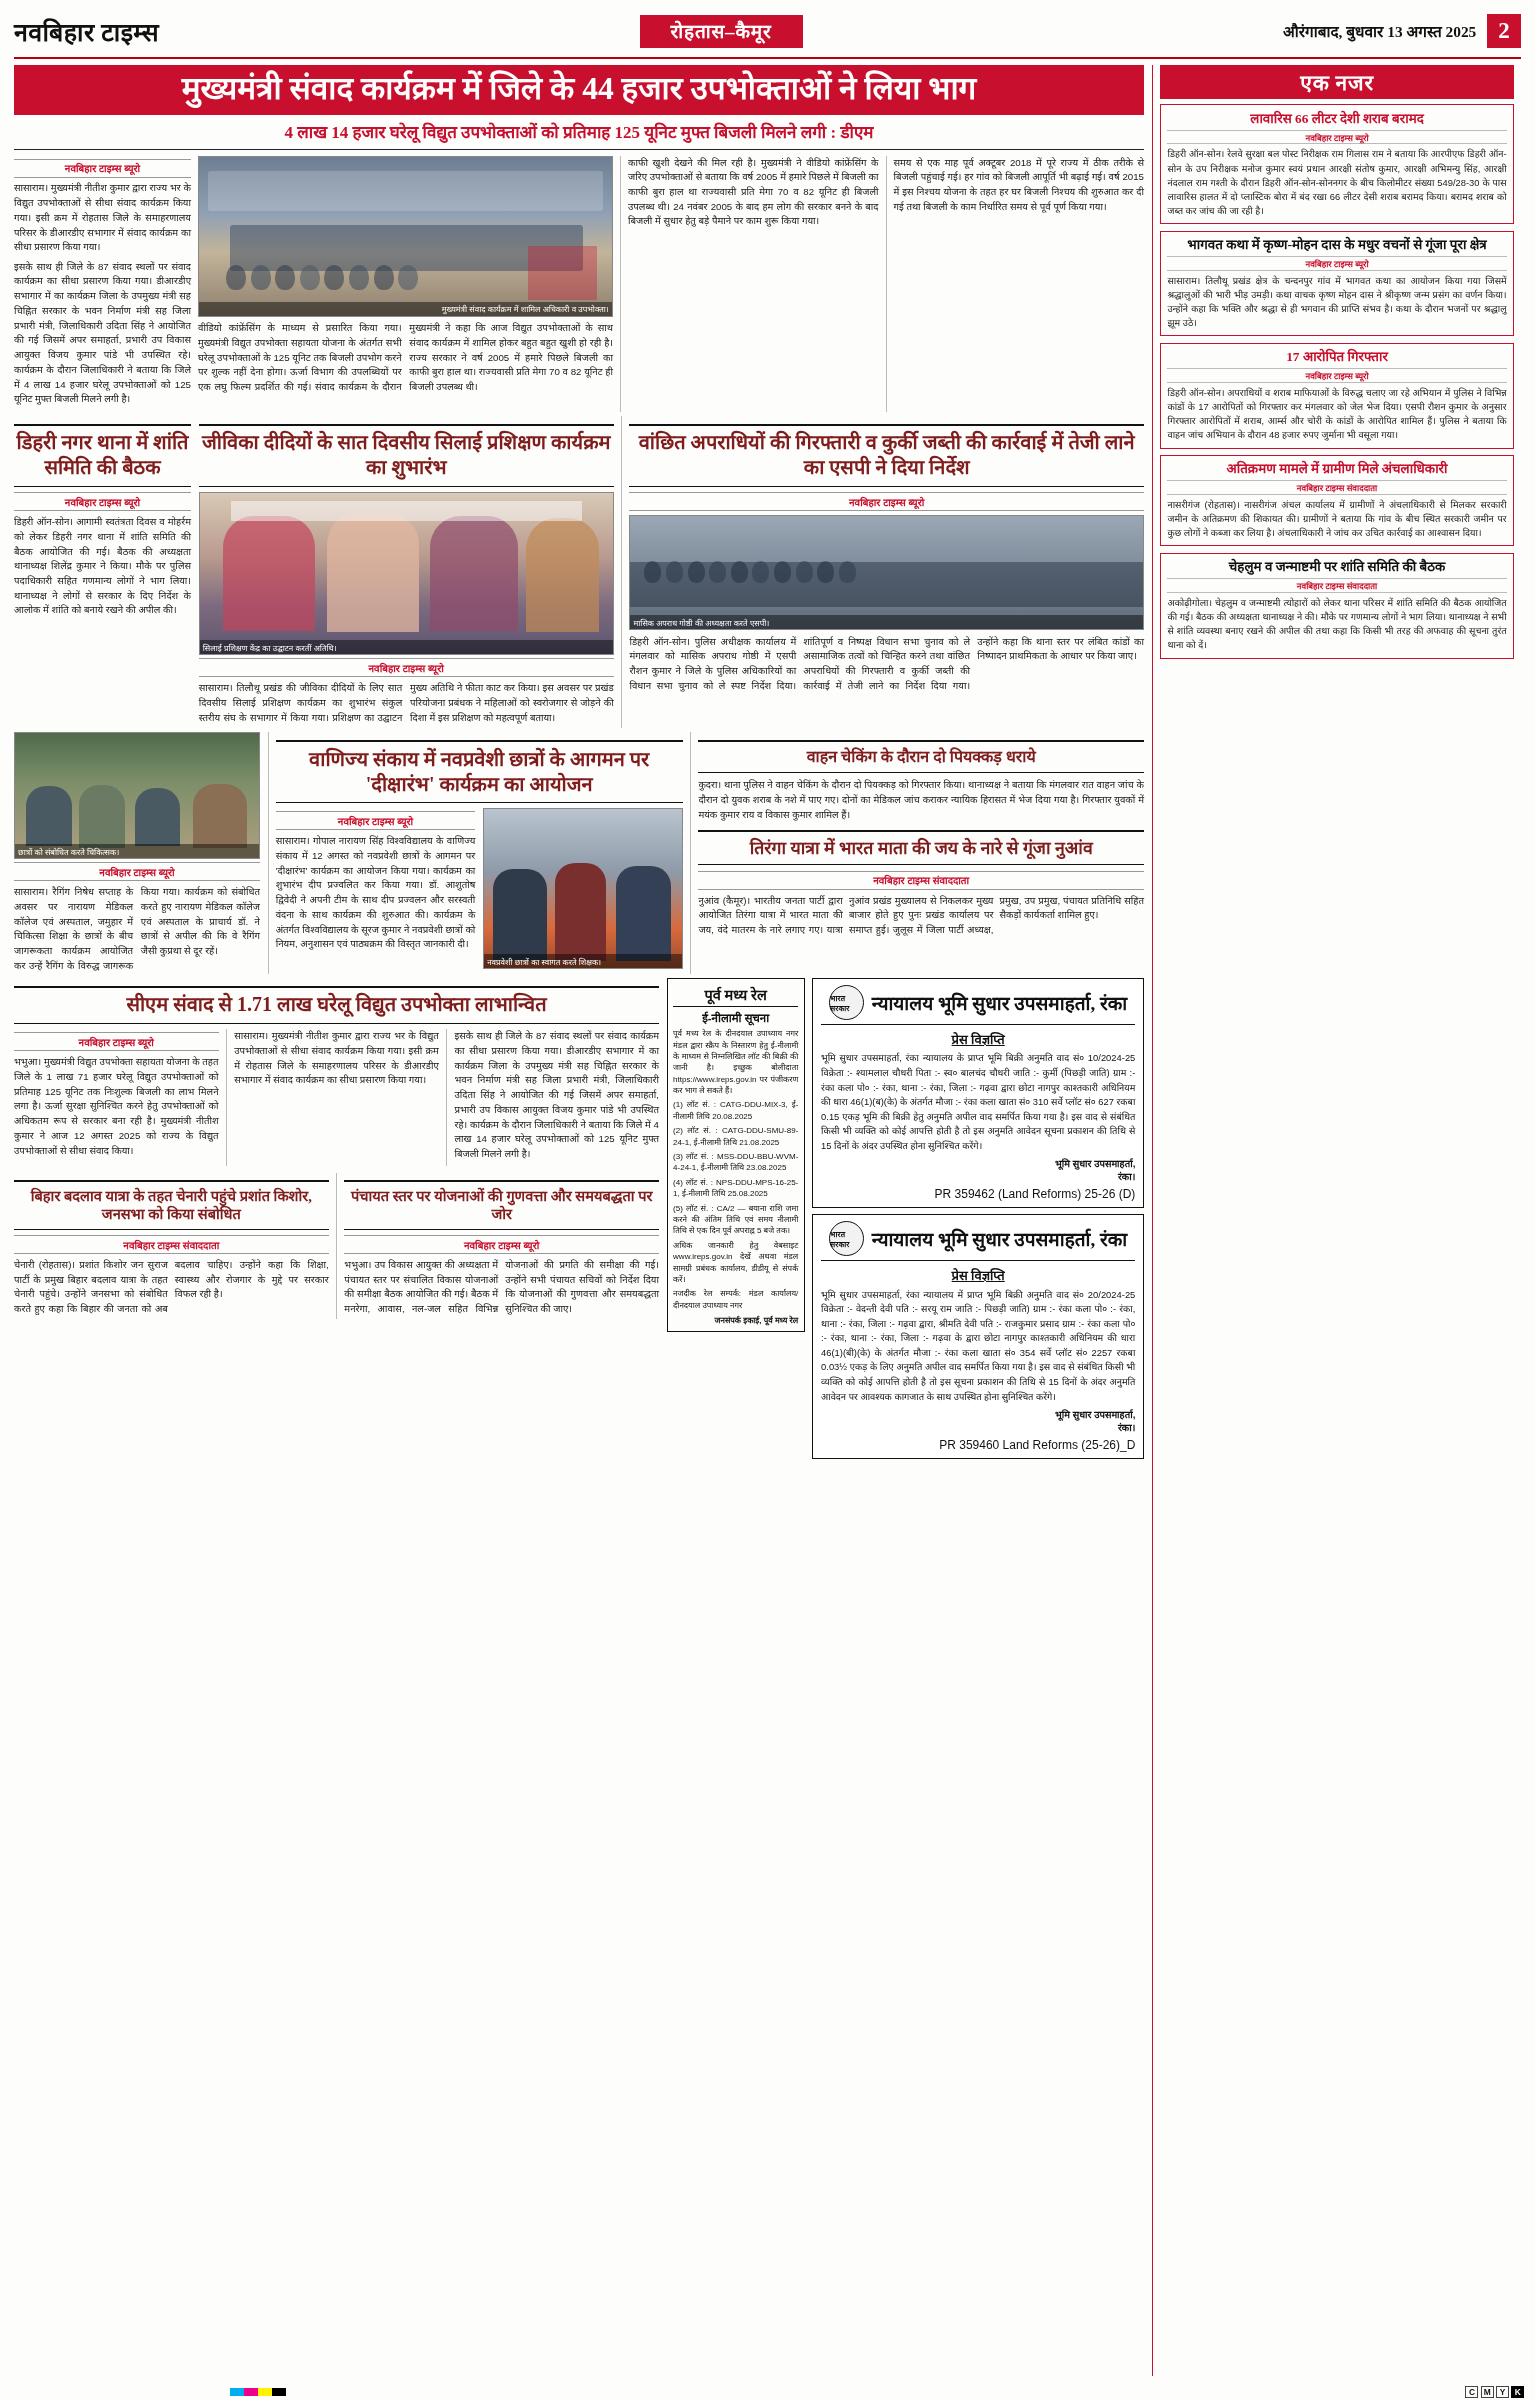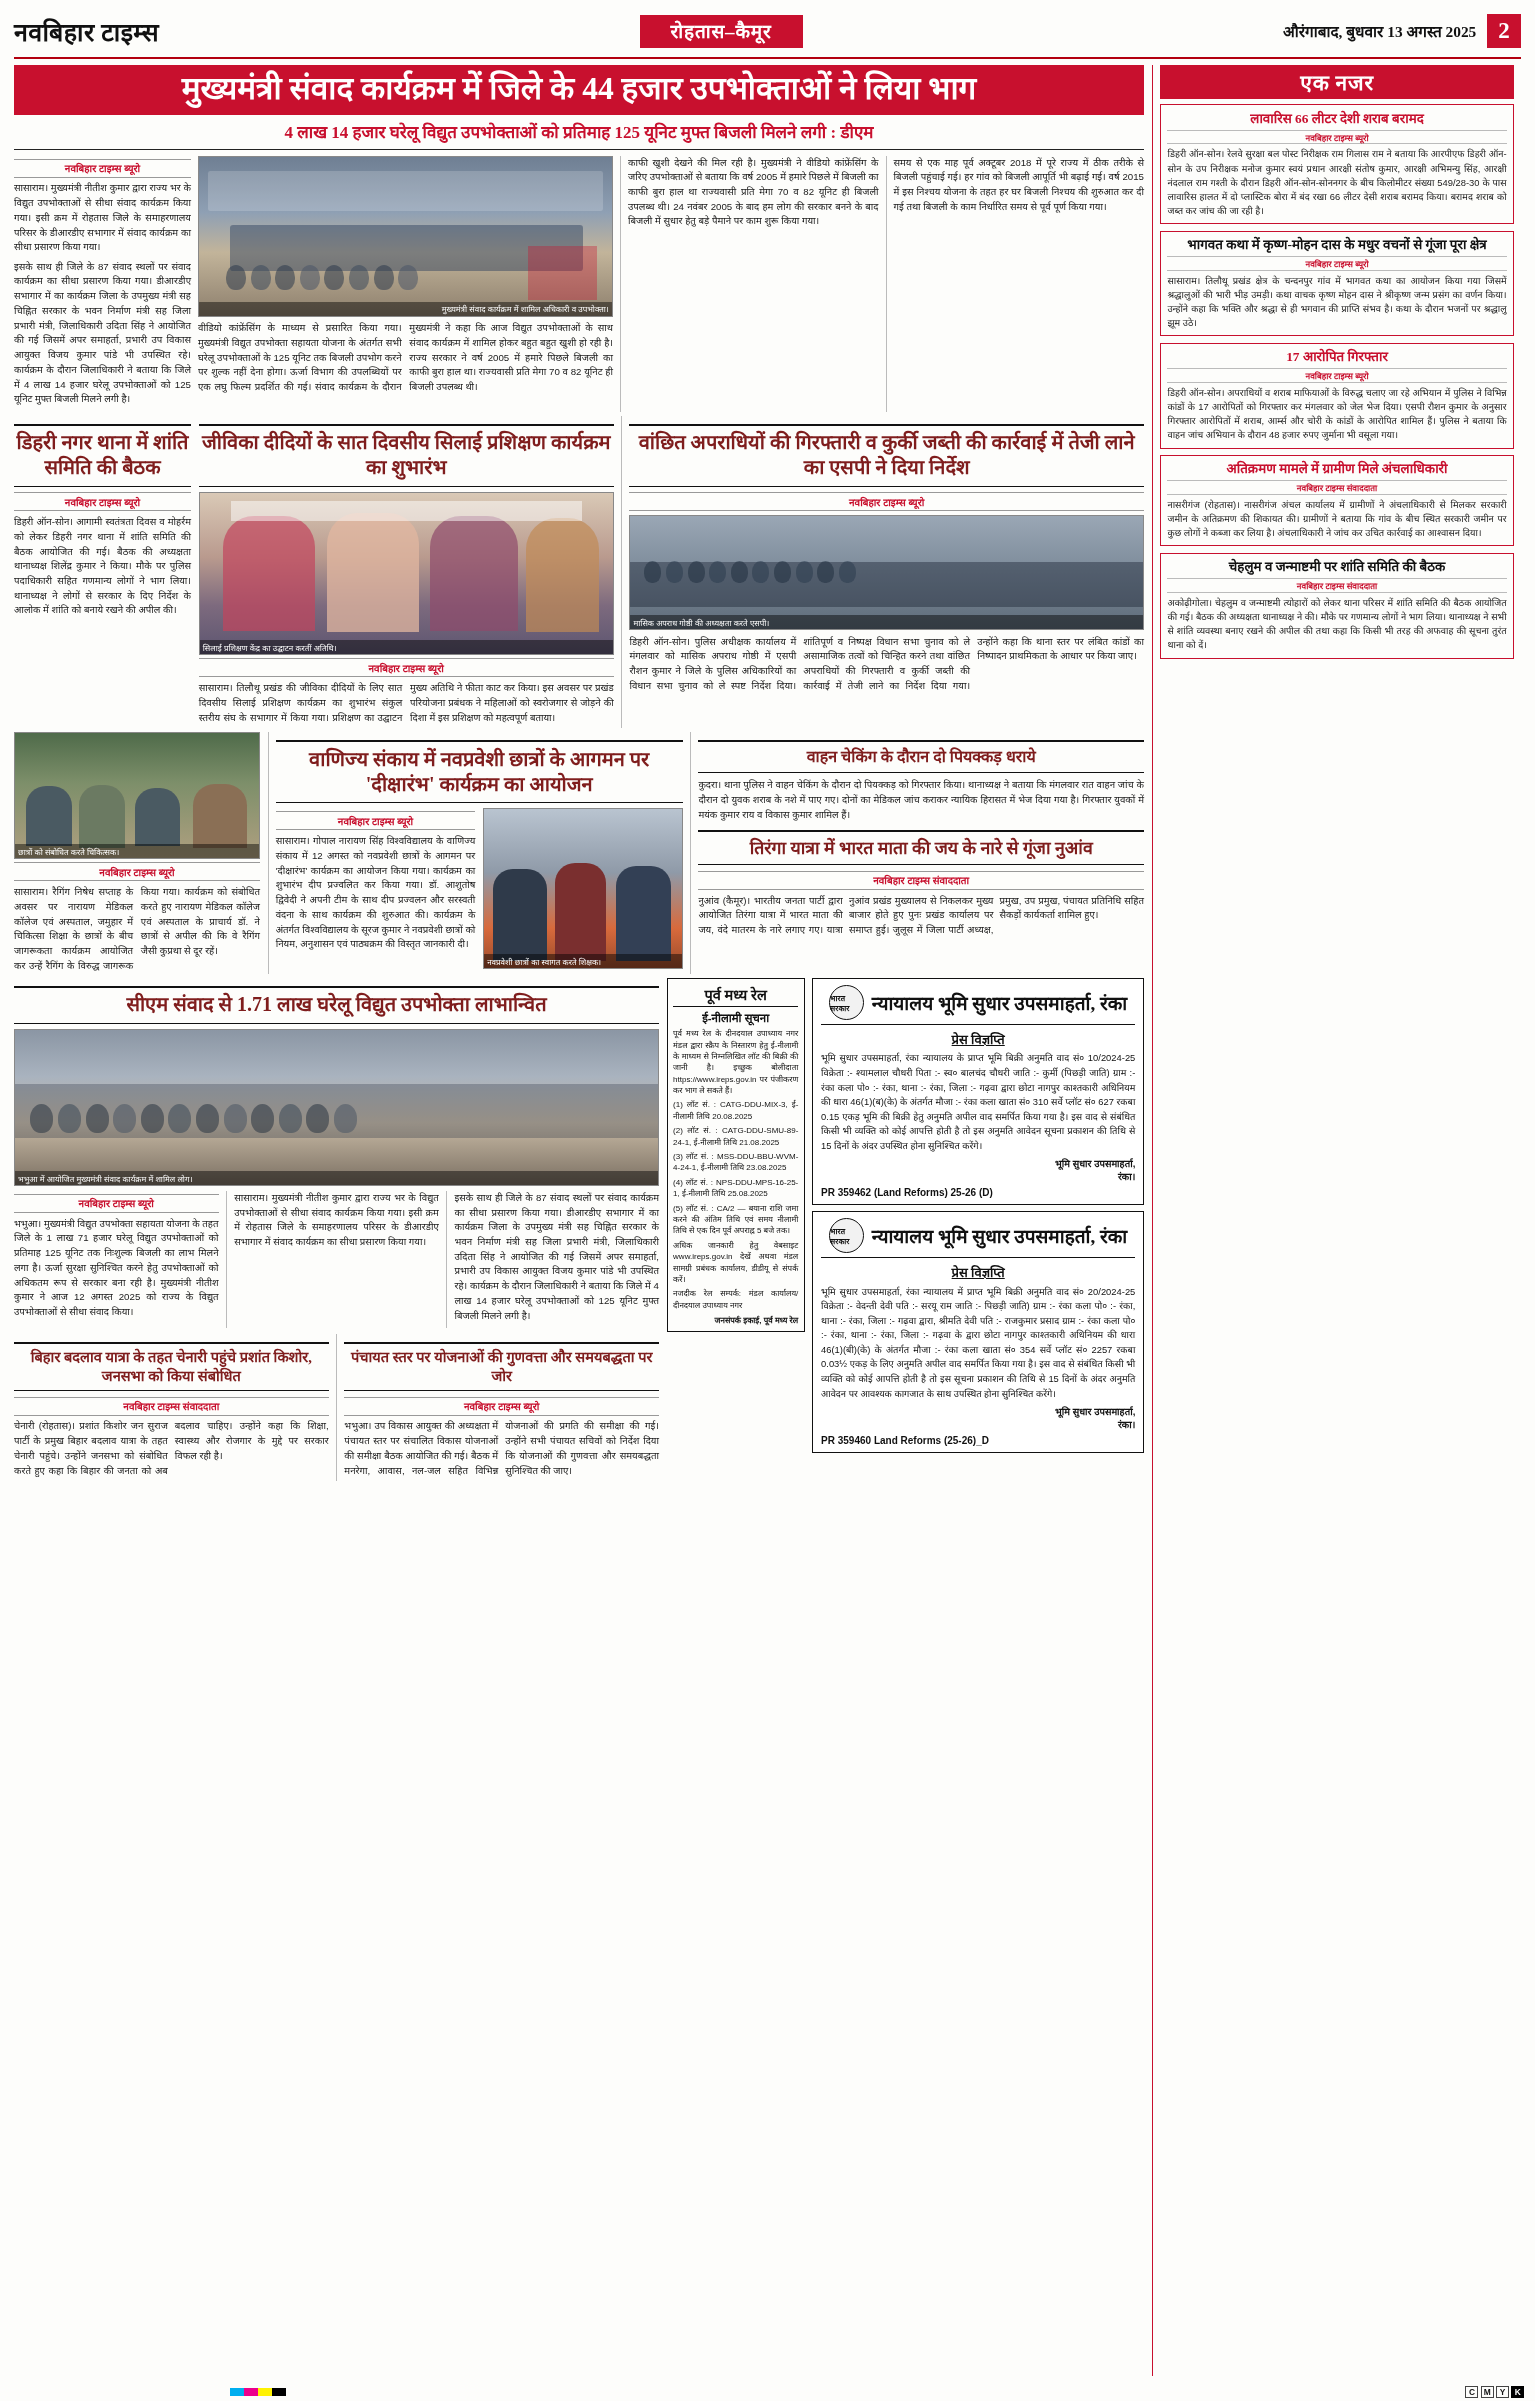--- a/index.html
+++ b/index.html
@@ -153,21 +153,21 @@
   }
   .emblem {
     width:35px;height:35px;border:1.5px solid #111;border-radius:50%;
     display:flex;align-items:center;justify-content:center;font-size:7.7px;font-weight:bold;
     background:#f2f2f2;
   }
   .ad-title { font-family:"Liberation Serif", serif; font-weight:bold; font-size:19px; }
   .ad-sub { font-family:"Liberation Serif", serif; font-weight:bold; font-size:13px; text-align:center; text-decoration:underline; margin:2.3px 0 3.8px;}
   .ad-text { font-size:9.4px; line-height:1.55; text-align:justify; }
   .ad-sign { text-align:right; font-size:9.6px; font-weight:bold; margin-top:4.6px; line-height:1.35;}
-  .ad-ref { font-size:10px; font-weight:bold; margin-top:3.1px; }
+  .ad-ref { font-size:12px; font-weight:normal; margin-top:3.1px;text-align:right; }
 
   .rail-ad {
     border:1.5px solid #111; padding:4.6px 5.4px; margin-top:6.1px;
   }
   .rail-ad-title {
     font-family:"Liberation Serif", serif; font-weight:bold; font-size:14.6px; text-align:center;
     border-bottom:0.8px solid #111; padding-bottom:2.3px; margin-bottom:3.1px;
   }
   .tiny { font-size:8px; line-height:1.42; text-align:justify; }
 
@@ -343,38 +343,20 @@
           <div class="col-text" style="column-count:3;column-gap:6.1px;">
               <p>नुआंव (कैमूर)। भारतीय जनता पार्टी द्वारा आयोजित तिरंगा यात्रा में भारत माता की जय, वंदे मातरम के नारे लगाए गए। यात्रा नुआंव प्रखंड मुख्यालय से निकलकर मुख्य बाजार होते हुए पुनः प्रखंड कार्यालय पर समाप्त हुई। जुलूस में जिला पार्टी अध्यक्ष, प्रमुख, उप प्रमुख, पंचायत प्रतिनिधि सहित सैकड़ों कार्यकर्ता शामिल हुए।</p>
             </div>
         </div>
       </div>
 
       <div class="cols3" style="margin-top:4.6px;">
 
         <div style="flex:0 0 645px;">
           <div class="sec-head" style="font-size:20px;">सीएम संवाद से 1.71 लाख घरेलू विद्युत उपभोक्ता लाभान्वित</div>
-          <div class="photo ph-crowd" style="height:157px;">
-            <div style="position:absolute;left:0;right:0;top:54px;height:54px;background:rgba(40,50,65,.3);"></div>
-            <div class="blobrow" style="left:15.4px;top:74px;">
-              <div class="blob" style="width:23px;height:29px;background:#2a3542"></div>
-              <div class="blob" style="width:23px;height:29px;background:#3b4857"></div>
-              <div class="blob" style="width:23px;height:29px;background:#2a3542"></div>
-              <div class="blob" style="width:23px;height:29px;background:#4a5565"></div>
-              <div class="blob" style="width:23px;height:29px;background:#2a3542"></div>
-              <div class="blob" style="width:23px;height:29px;background:#3b4857"></div>
-              <div class="blob" style="width:23px;height:29px;background:#2a3542"></div>
-              <div class="blob" style="width:23px;height:29px;background:#4a5565"></div>
-              <div class="blob" style="width:23px;height:29px;background:#2a3542"></div>
-              <div class="blob" style="width:23px;height:29px;background:#3b4857"></div>
-              <div class="blob" style="width:23px;height:29px;background:#2a3542"></div>
-              <div class="blob" style="width:23px;height:29px;background:#4a5565"></div>
-            </div>
-            <div class="cap">भभुआ में आयोजित मुख्यमंत्री संवाद कार्यक्रम में शामिल लोग।</div>
-          </div>
           <div class="cols3" style="margin-top:4.6px;">
             <div class="col">
               <div class="byline">नवबिहार टाइम्स ब्यूरो</div>
               <div class="col-text">
                   <p>भभुआ। मुख्यमंत्री विद्युत उपभोक्ता सहायता योजना के तहत जिले के 1 लाख 71 हजार घरेलू विद्युत उपभोक्ताओं को प्रतिमाह 125 यूनिट तक निःशुल्क बिजली का लाभ मिलने लगा है। ऊर्जा सुरक्षा सुनिश्चित करने हेतु उपभोक्ताओं को अधिकतम रूप से सरकार बना रही है। मुख्यमंत्री नीतीश कुमार ने आज 12 अगस्त 2025 को राज्य के विद्युत उपभोक्ताओं से सीधा संवाद किया।</p>
                 </div>
             </div>
             <div class="col rule-v">
               <div class="col-text">
                   <p>सासाराम। मुख्यमंत्री नीतीश कुमार द्वारा राज्य भर के विद्युत उपभोक्ताओं से सीधा संवाद कार्यक्रम किया गया। इसी क्रम में रोहतास जिले के समाहरणालय परिसर के डीआरडीए सभागार में संवाद कार्यक्रम का सीधा प्रसारण किया गया।</p>

